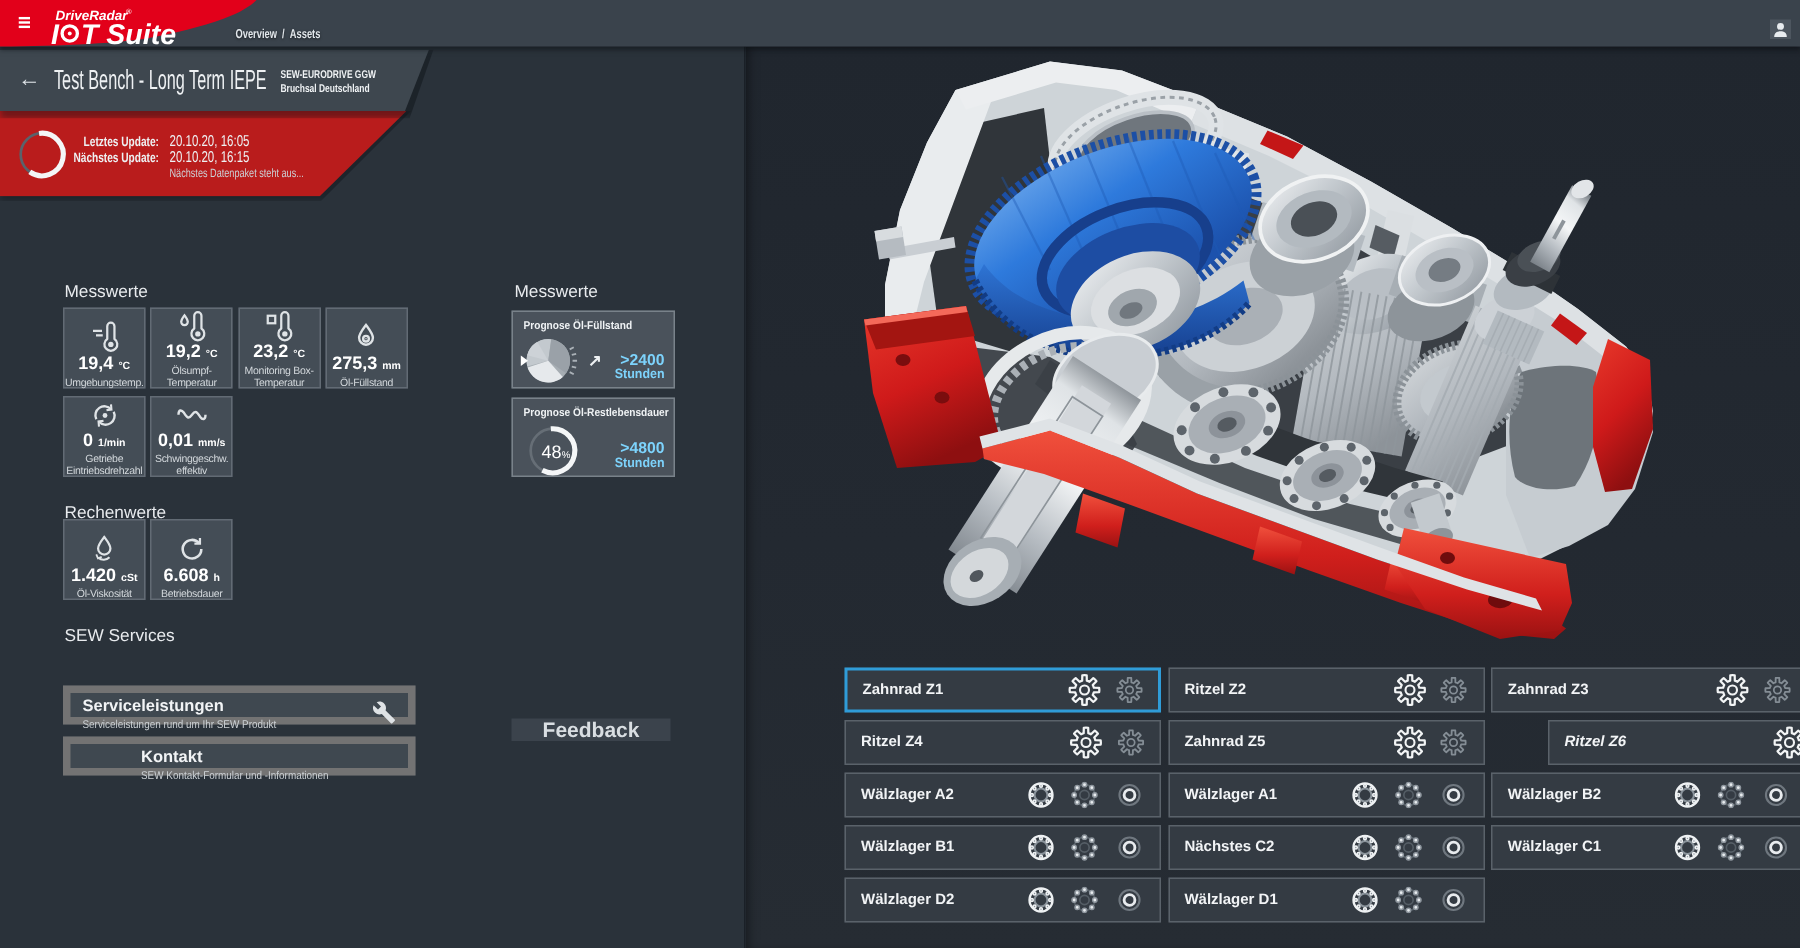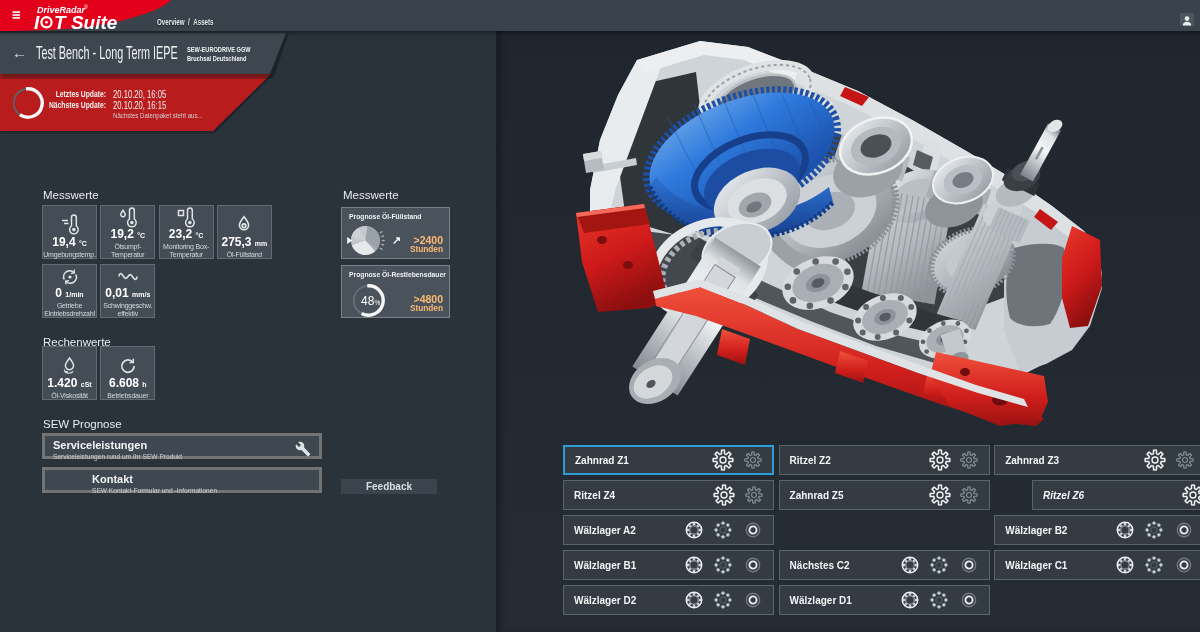--- a/index.html
+++ b/index.html
@@ -46,30 +46,30 @@
   .tile .ic{height:22px;margin-top:8px;display:flex;align-items:center;justify-content:center;}
   .tile.t2 .ic{margin-top:2px;height:20px;}
   .tile .val{color:#fff;font-weight:bold;font-size:12px;line-height:12px;white-space:nowrap;}
   .tile .val .un{font-size:7px;}
   .tile .cap{color:#d3d8dc;font-size:7px;line-height:8px;text-align:center;margin-top:1px;letter-spacing:-0.2px;}
   
   .pcard{position:absolute;left:341px;width:109px;background:#4a525b;
     border:1px solid #79828a;box-sizing:border-box;z-index:5;}
   .pcard .ttl{font-size:7.5px;font-weight:bold;color:#f0f3f5;margin:4px 0 0 7px;
     transform:scaleX(.9);transform-origin:0 0;white-space:nowrap;}
-  .pval{position:absolute;right:6px;text-align:right;color:#fdba74;font-weight:bold;}
+  .pval{position:absolute;right:6px;text-align:right;color:#7dd3fc;font-weight:bold;}
   .pval .v1{font-size:10.5px;line-height:10.5px;}
   .pval .v2{font-size:9px;line-height:9.5px;transform:scaleX(.92);transform-origin:100% 0;}
   
-  .svrow{position:absolute;left:42px;width:280px;height:26px;background:#3f4850;
-    border:3px solid #737373;box-sizing:border-box;z-index:5;}
+  .svrow{position:absolute;left:42px;width:235px;height:26px;background:#3f4850;
+    border:5px solid #737373;box-sizing:border-box;z-index:5;margin-top:24px;}
   .svrow .t1{font-size:11px;font-weight:bold;color:#f2f4f6;margin:3px 0 0 8px;}
   .svrow .t2{font-size:7.5px;color:#ccd1d5;margin:1px 0 0 8px;transform:scaleX(.88);transform-origin:0 0;white-space:nowrap;}
-  #feedback{left:341px;top:479px;width:96px;height:15px;background:#3b434c;z-index:5;
-    color:#d9dee2;font-size:10px;font-weight:bold;text-align:center;line-height:15px;}
+  #feedback{left:341px;top:479px;width:106px;height:15px;background:#3b434c;z-index:5;
+    color:#d9dee2;font-size:14px;font-weight:bold;text-align:center;line-height:15px;}
   
   .bcard{position:absolute;width:211px;height:30px;background:#343b43;
     border:1px solid #5a626a;box-sizing:border-box;z-index:15;margin-left:48px;}
   .bcard.sel{border:2px solid #2f9cd8;}
   .bcard .lbl{position:absolute;left:10px;top:50%;transform:translateY(-50%);
     font-size:10px;font-weight:bold;color:#f2f4f6;white-space:nowrap;}
   .bic{position:absolute;top:50%;transform:translateY(-50%);}
 </style>
 </head>
 <body>
@@ -252,21 +252,21 @@
       <path d="M17.22,3.86 A14.7,14.7 0 1 1 11.60,31.48" fill="none" stroke="#f4f6f7" stroke-width="3.4"></path>
       <text x="11" y="23" font-size="12" fill="#fff">48</text>
       <text x="24.5" y="23" font-size="6.5" fill="#fff">%</text>
     </svg>
     <div class="pval" style="top:27.5px;">
         <div class="v1">&gt;4800</div>
         <div class="v2">Stunden</div>
       </div>
   </div>
 
-  <div class="seclbl" style="left:43px;top:418px;">SEW Prognose</div>
+  <div class="seclbl" style="left:43px;top:418px;">SEW Services</div>
   <div class="svrow" style="top:433px;">
     <div class="t1">Serviceleistungen</div>
     <div class="t2">Serviceleistungen rund um Ihr SEW Produkt</div>
     <svg class="abs" style="right:8px;top:5px" width="16" height="16" viewBox="0 0 24 24">
       <path d="M22.7 19l-9.1-9.1c.9-2.3.4-5-1.5-6.9-2-2-5-2.4-7.4-1.3L9 6 6 9 1.6 4.7C.4 7.1.9 10.1 2.9 12.1c1.9 1.9 4.6 2.4 6.9 1.5l9.1 9.1c.4.4 1 .4 1.4 0l2.3-2.3c.5-.4.5-1.1.1-1.4z" fill="#dfe3e6"></path>
     </svg>
   </div>
   <div class="svrow" style="top:467px;padding-left:39px;">
     <div class="t1">Kontakt</div>
     <div class="t2">SEW Kontakt-Formular und -Informationen</div>
@@ -544,20 +544,32 @@
     <svg class="bic" style="right:70px" width="18" height="18" viewBox="0 0 18 18">
         <use href="#bear1" stroke="#eef1f3" fill="#eef1f3"></use>
       </svg>
     <svg class="bic" style="right:41px" width="18" height="18" viewBox="0 0 18 18">
         <use href="#bear2" stroke="#8e969e" fill="#8e969e"></use>
       </svg>
     <svg class="bic" style="right:12px" width="16" height="16" viewBox="0 0 16 16">
         <use href="#bear3" stroke="#aab1b8" fill="none"></use>
       </svg>
   </div>
+  <div class="bcard" style="left:730.6px;top:514.8px;">
+    <div class="lbl">Wälzlager A1</div>
+    <svg class="bic" style="right:70px" width="18" height="18" viewBox="0 0 18 18">
+        <use href="#bear1" stroke="#eef1f3" fill="#eef1f3"></use>
+      </svg>
+    <svg class="bic" style="right:41px" width="18" height="18" viewBox="0 0 18 18">
+        <use href="#bear2" stroke="#8e969e" fill="#8e969e"></use>
+      </svg>
+    <svg class="bic" style="right:12px" width="16" height="16" viewBox="0 0 16 16">
+        <use href="#bear3" stroke="#aab1b8" fill="none"></use>
+      </svg>
+  </div>
   <div class="bcard" style="left:946.2px;top:514.8px;">
     <div class="lbl">Wälzlager B2</div>
     <svg class="bic" style="right:70px" width="18" height="18" viewBox="0 0 18 18">
         <use href="#bear1" stroke="#eef1f3" fill="#eef1f3"></use>
       </svg>
     <svg class="bic" style="right:41px" width="18" height="18" viewBox="0 0 18 18">
         <use href="#bear2" stroke="#8e969e" fill="#8e969e"></use>
       </svg>
     <svg class="bic" style="right:12px" width="16" height="16" viewBox="0 0 16 16">
         <use href="#bear3" stroke="#aab1b8" fill="none"></use>

